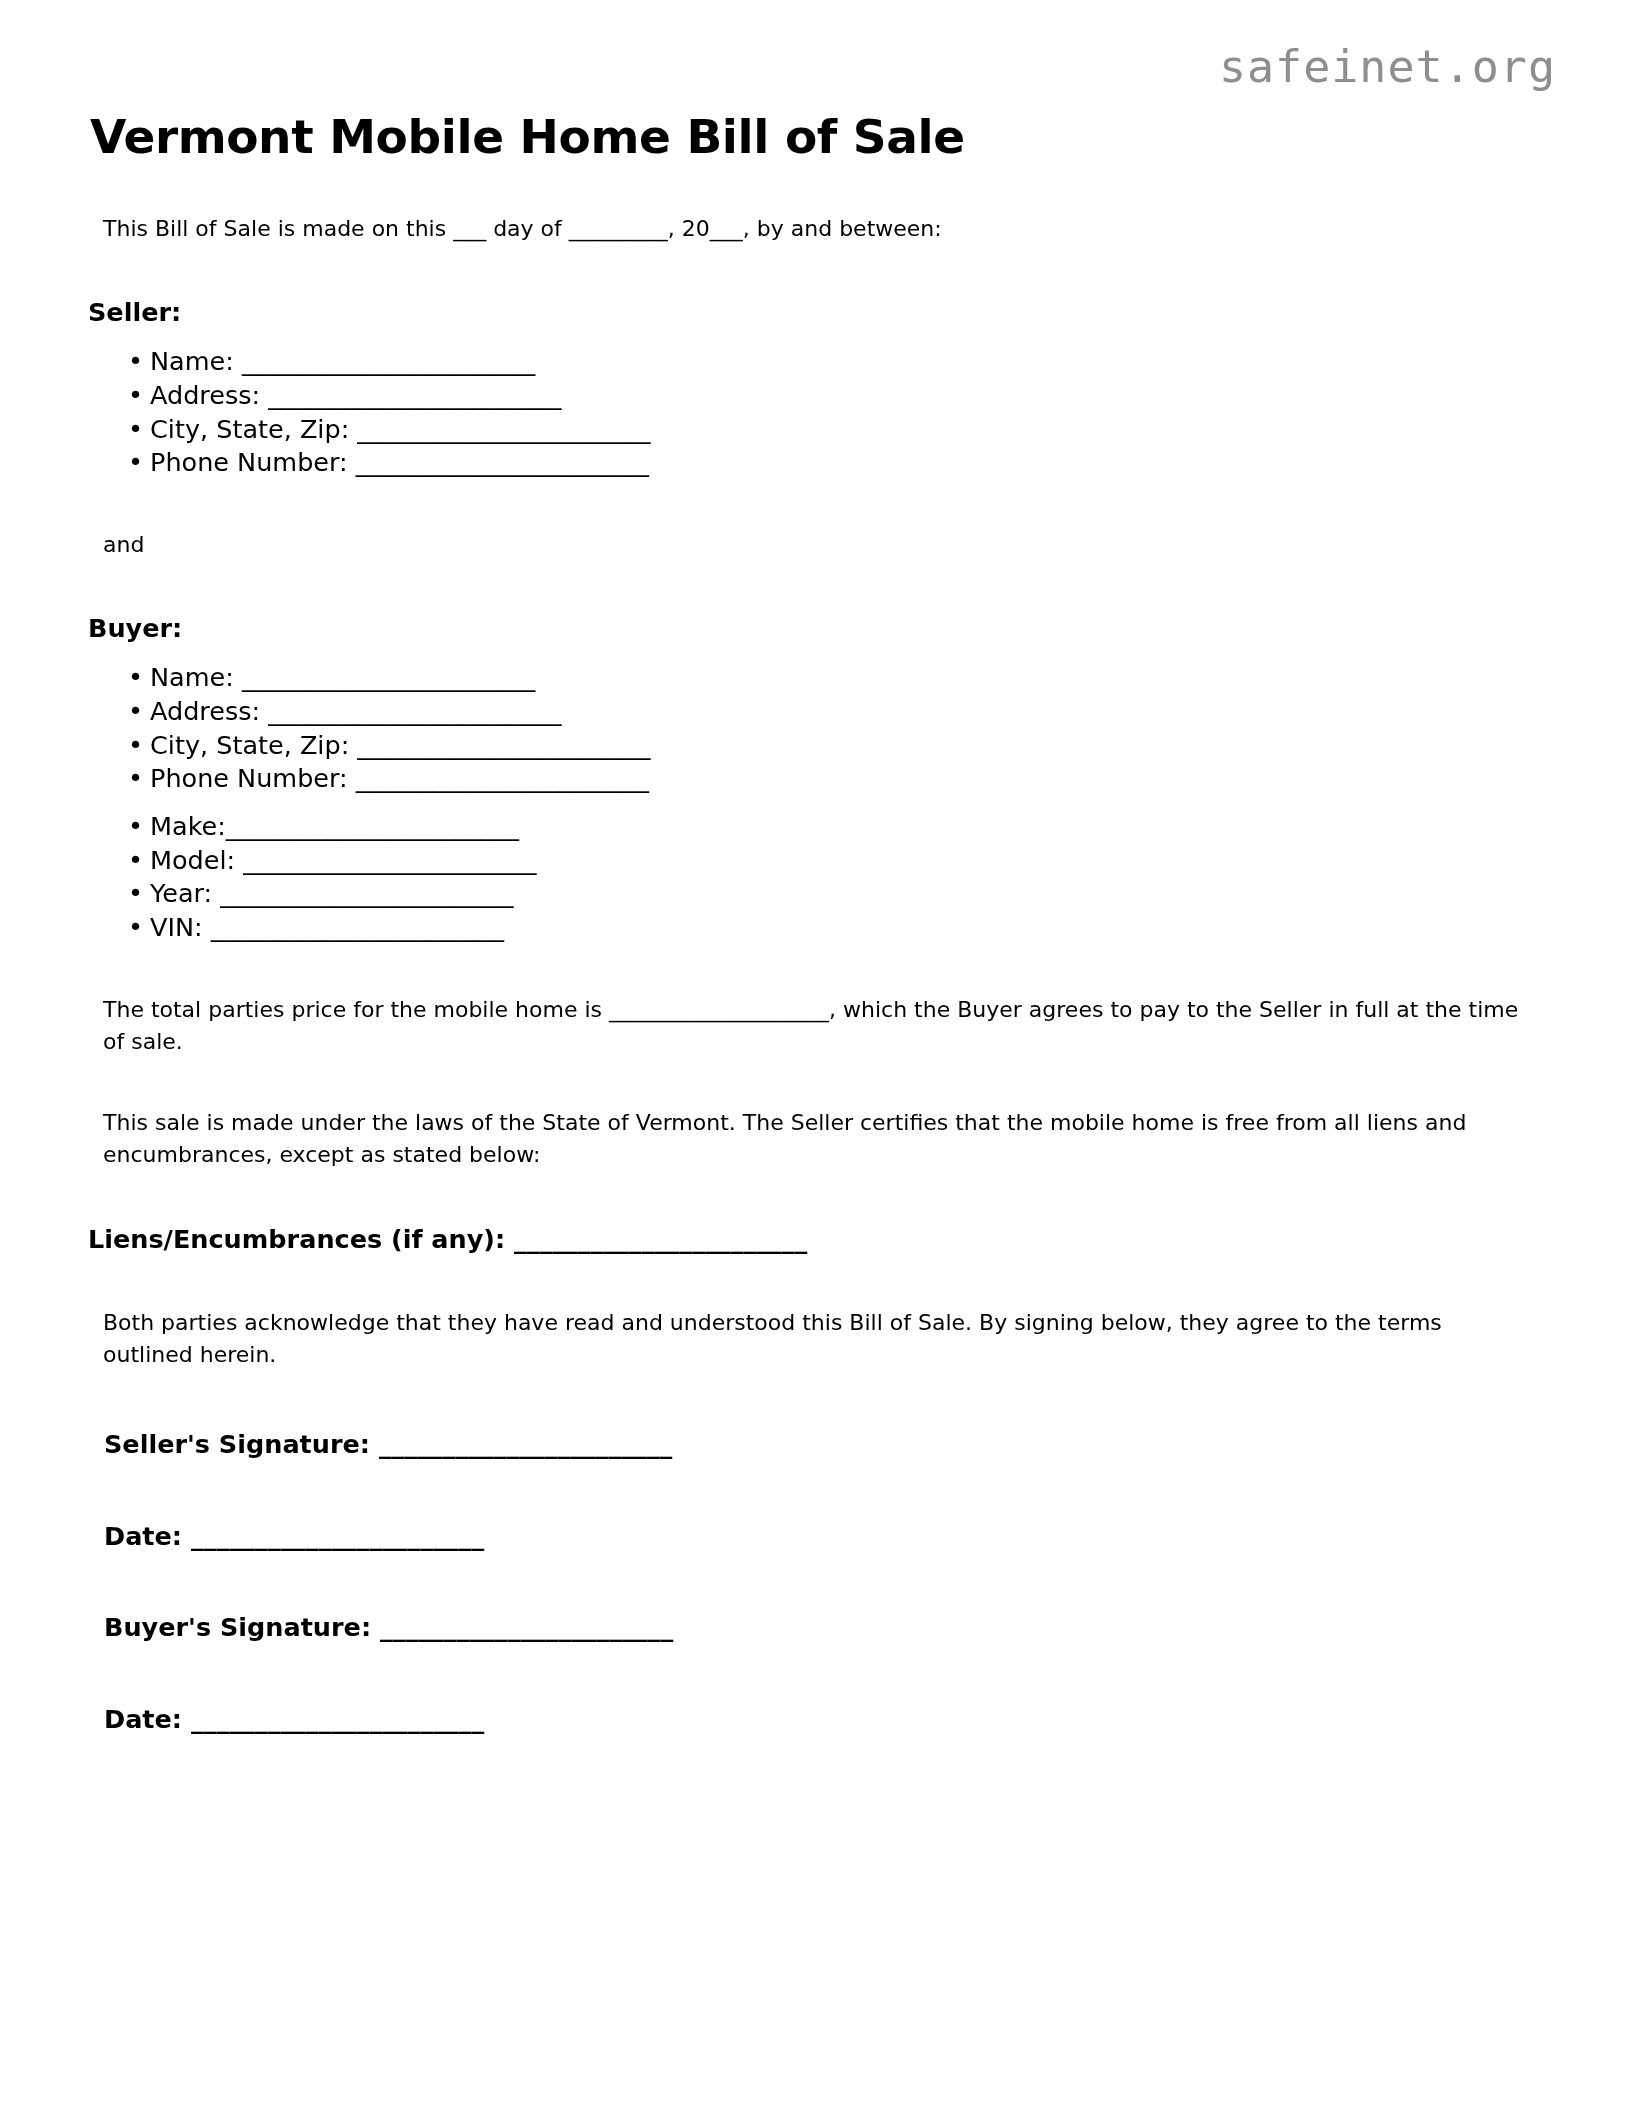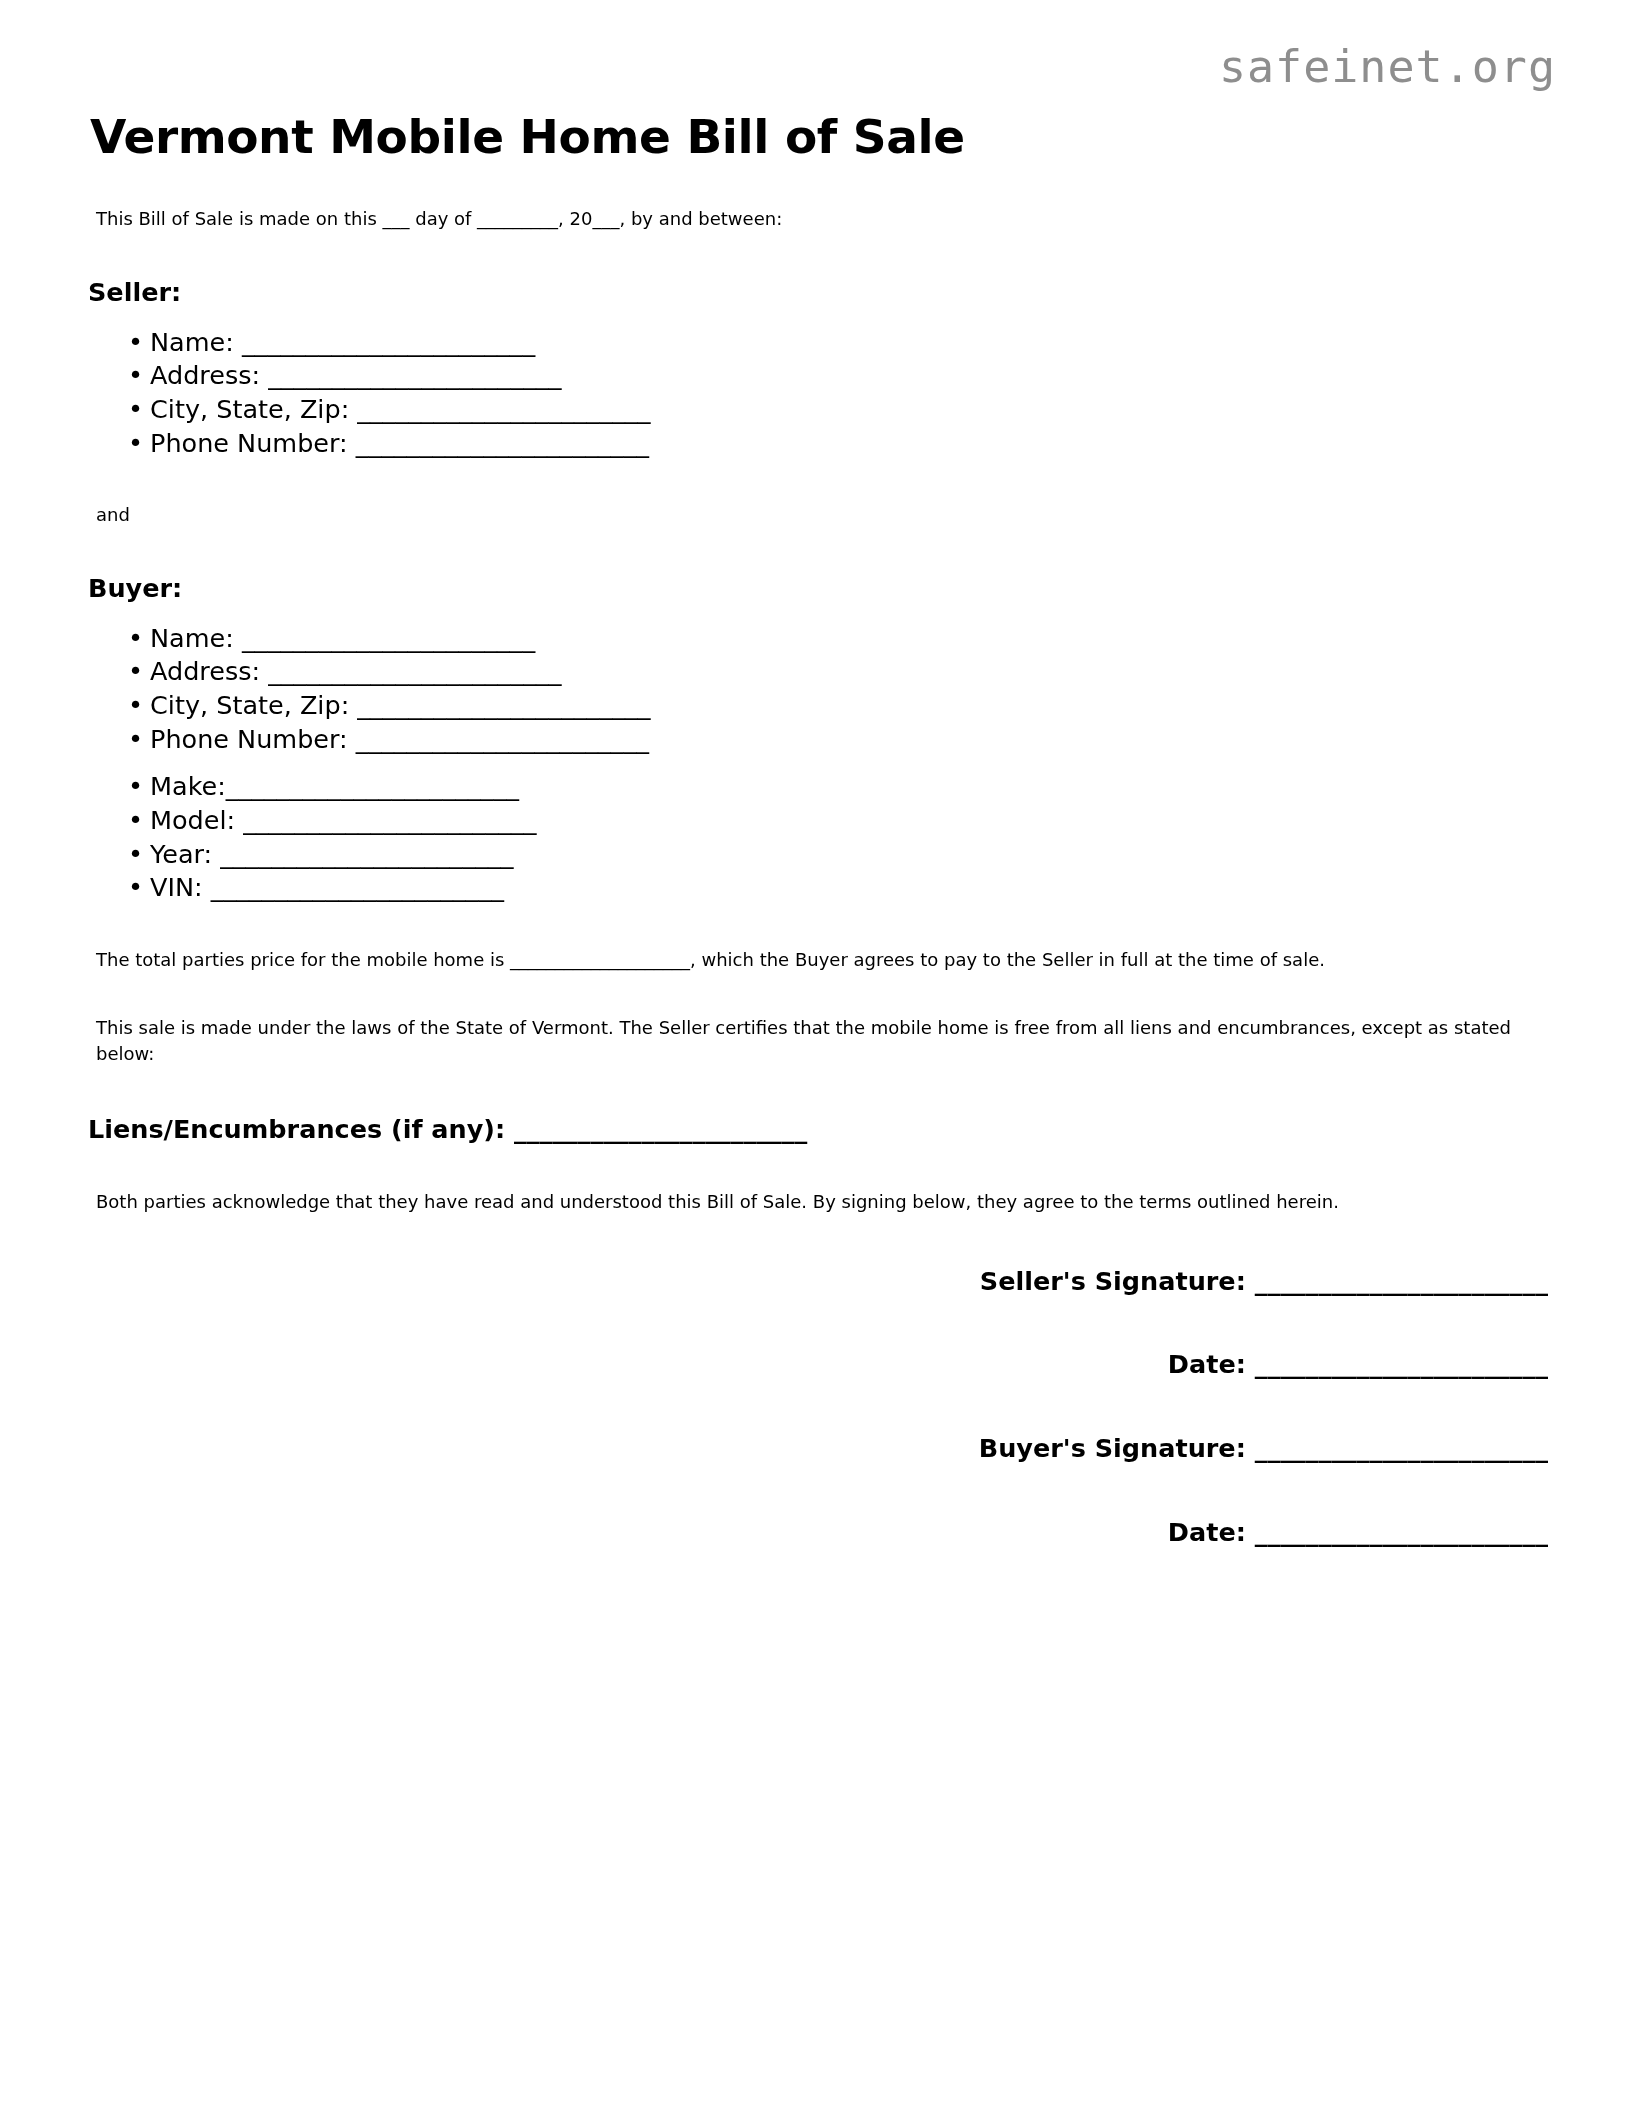--- a/index.html
+++ b/index.html
@@ -36,23 +36,23 @@
   }
   .doc-title {
     margin: 2px;
     padding-top: 108px;
     font-size: 47px;
     font-weight: bold;
     letter-spacing: -0.4px;
     line-height: 1.15;
   }
   p.para {
-    margin: 8px;
+    margin: 15px;
     padding-top: 34px;
-    font-size: 18px;
+    font-size: 22px;
     line-height: 1.46;
     max-width: 1420px;
   }
   .section-head {
     margin: 0;
     padding-top: 34px;
     font-size: 25.5px;
     font-weight: bold;
     line-height: 1.46;
   }
@@ -70,27 +70,26 @@
   }
   ul.fields li::before {
     content: "\2022";
     position: absolute;
     left: 40px;
     top: 0;
     font-size: 25.5px;
     line-height: 1.32;
   }
   .sig-line {
-    margin: 8px;
+    margin: 16px;
     padding-top: 40px;
     font-size: 25.5px;
     font-weight: bold;
     line-height: 1.4;
     white-space: nowrap;
-    text-align: right;
   }
   .liens-line {
     margin: 0;
     padding-top: 36px;
     font-size: 25.5px;
     font-weight: bold;
     line-height: 1.4;
     white-space: nowrap;
   }
 </style>

